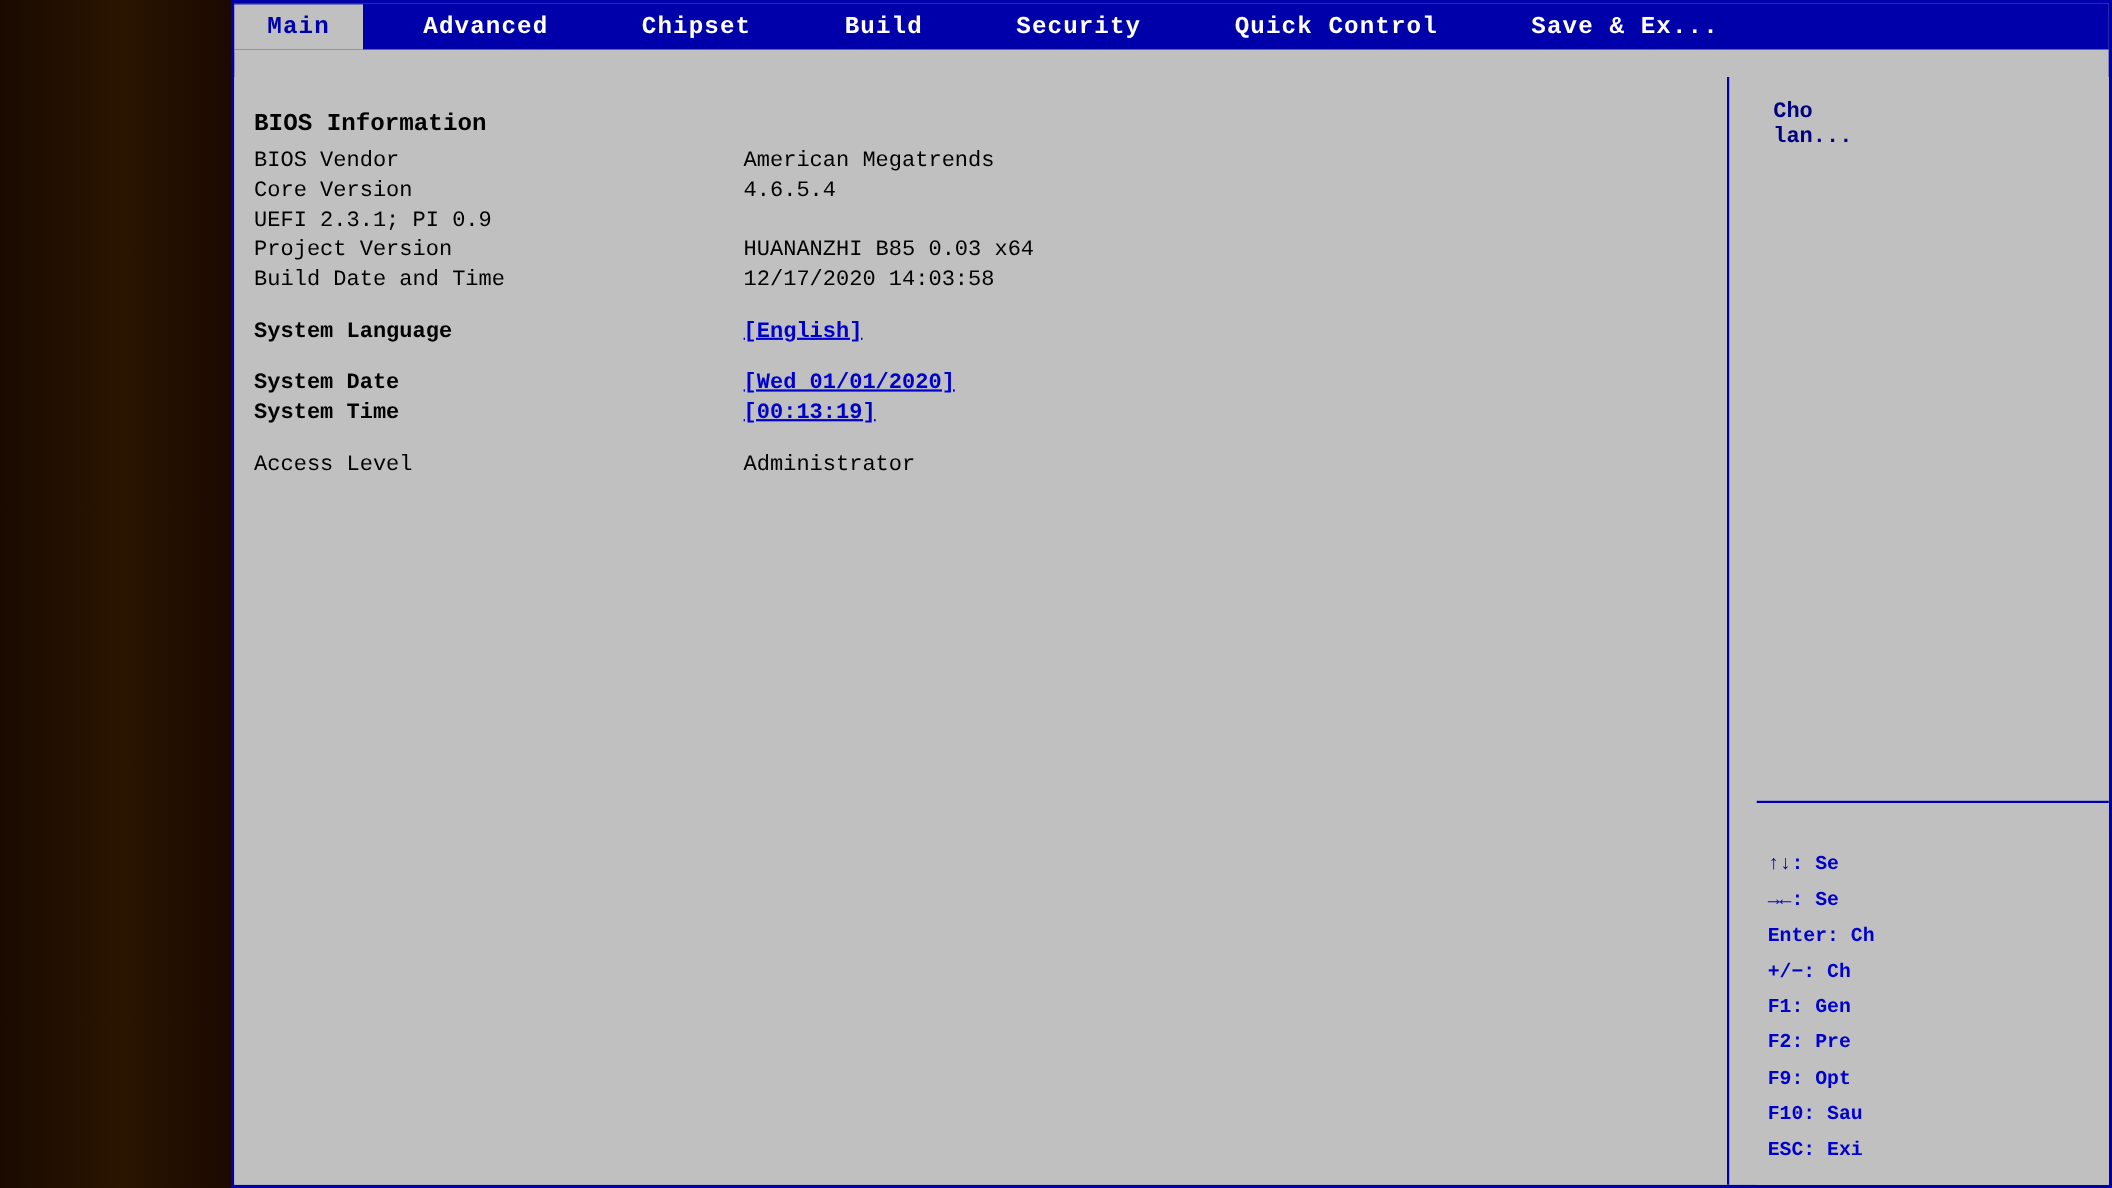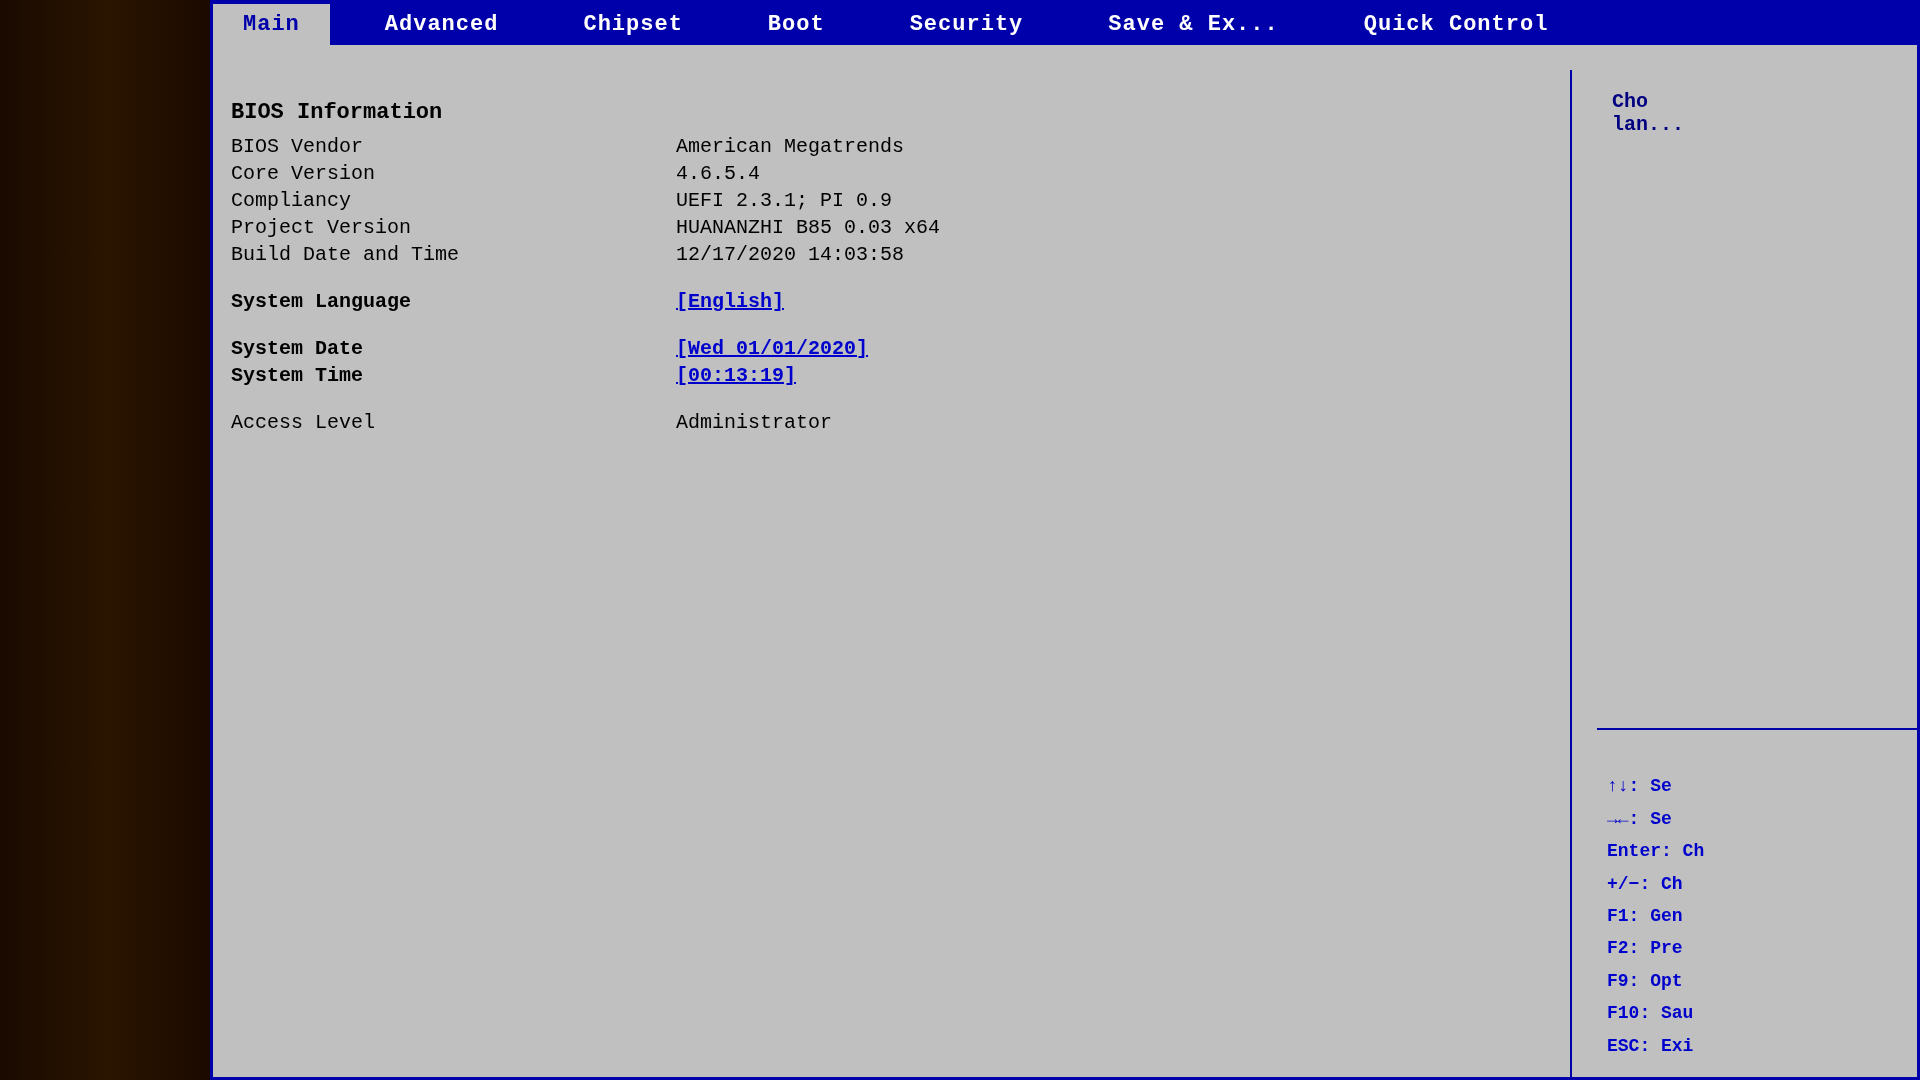--- a/index.html
+++ b/index.html
@@ -163,42 +163,41 @@
 <body>
 
 <div class="photo-overlay"></div>
 
 <div class="bios-screen">
 
   <div class="nav-bar">
     <div class="nav-item active">Main</div>
     <div class="nav-item">Advanced</div>
     <div class="nav-item">Chipset</div>
-    <div class="nav-item">Boot</div>
+    <div class="nav-item">Build</div>
     <div class="nav-item">Security</div>
+    <div class="nav-item">Quick Control</div>
     <div class="nav-item">Save &amp; Ex...</div>
-    <div class="nav-item">Quick Control</div>
   </div>
 
   <div class="content-area">
 
     <div class="main-panel">
 
       <div class="section-title">BIOS Information</div>
 
       <div class="info-row">
         <span class="info-label">BIOS Vendor</span>
         <span class="info-value">American Megatrends</span>
       </div>
       <div class="info-row">
         <span class="info-label">Core Version</span>
         <span class="info-value">4.6.5.4</span>
       </div>
       <div class="info-row">
-        <span class="info-label">Compliancy</span>
         <span class="info-value">UEFI 2.3.1; PI 0.9</span>
       </div>
       <div class="info-row">
         <span class="info-label">Project Version</span>
         <span class="info-value">HUANANZHI B85 0.03 x64</span>
       </div>
       <div class="info-row">
         <span class="info-label">Build Date and Time</span>
         <span class="info-value">12/17/2020 14:03:58</span>
       </div>

